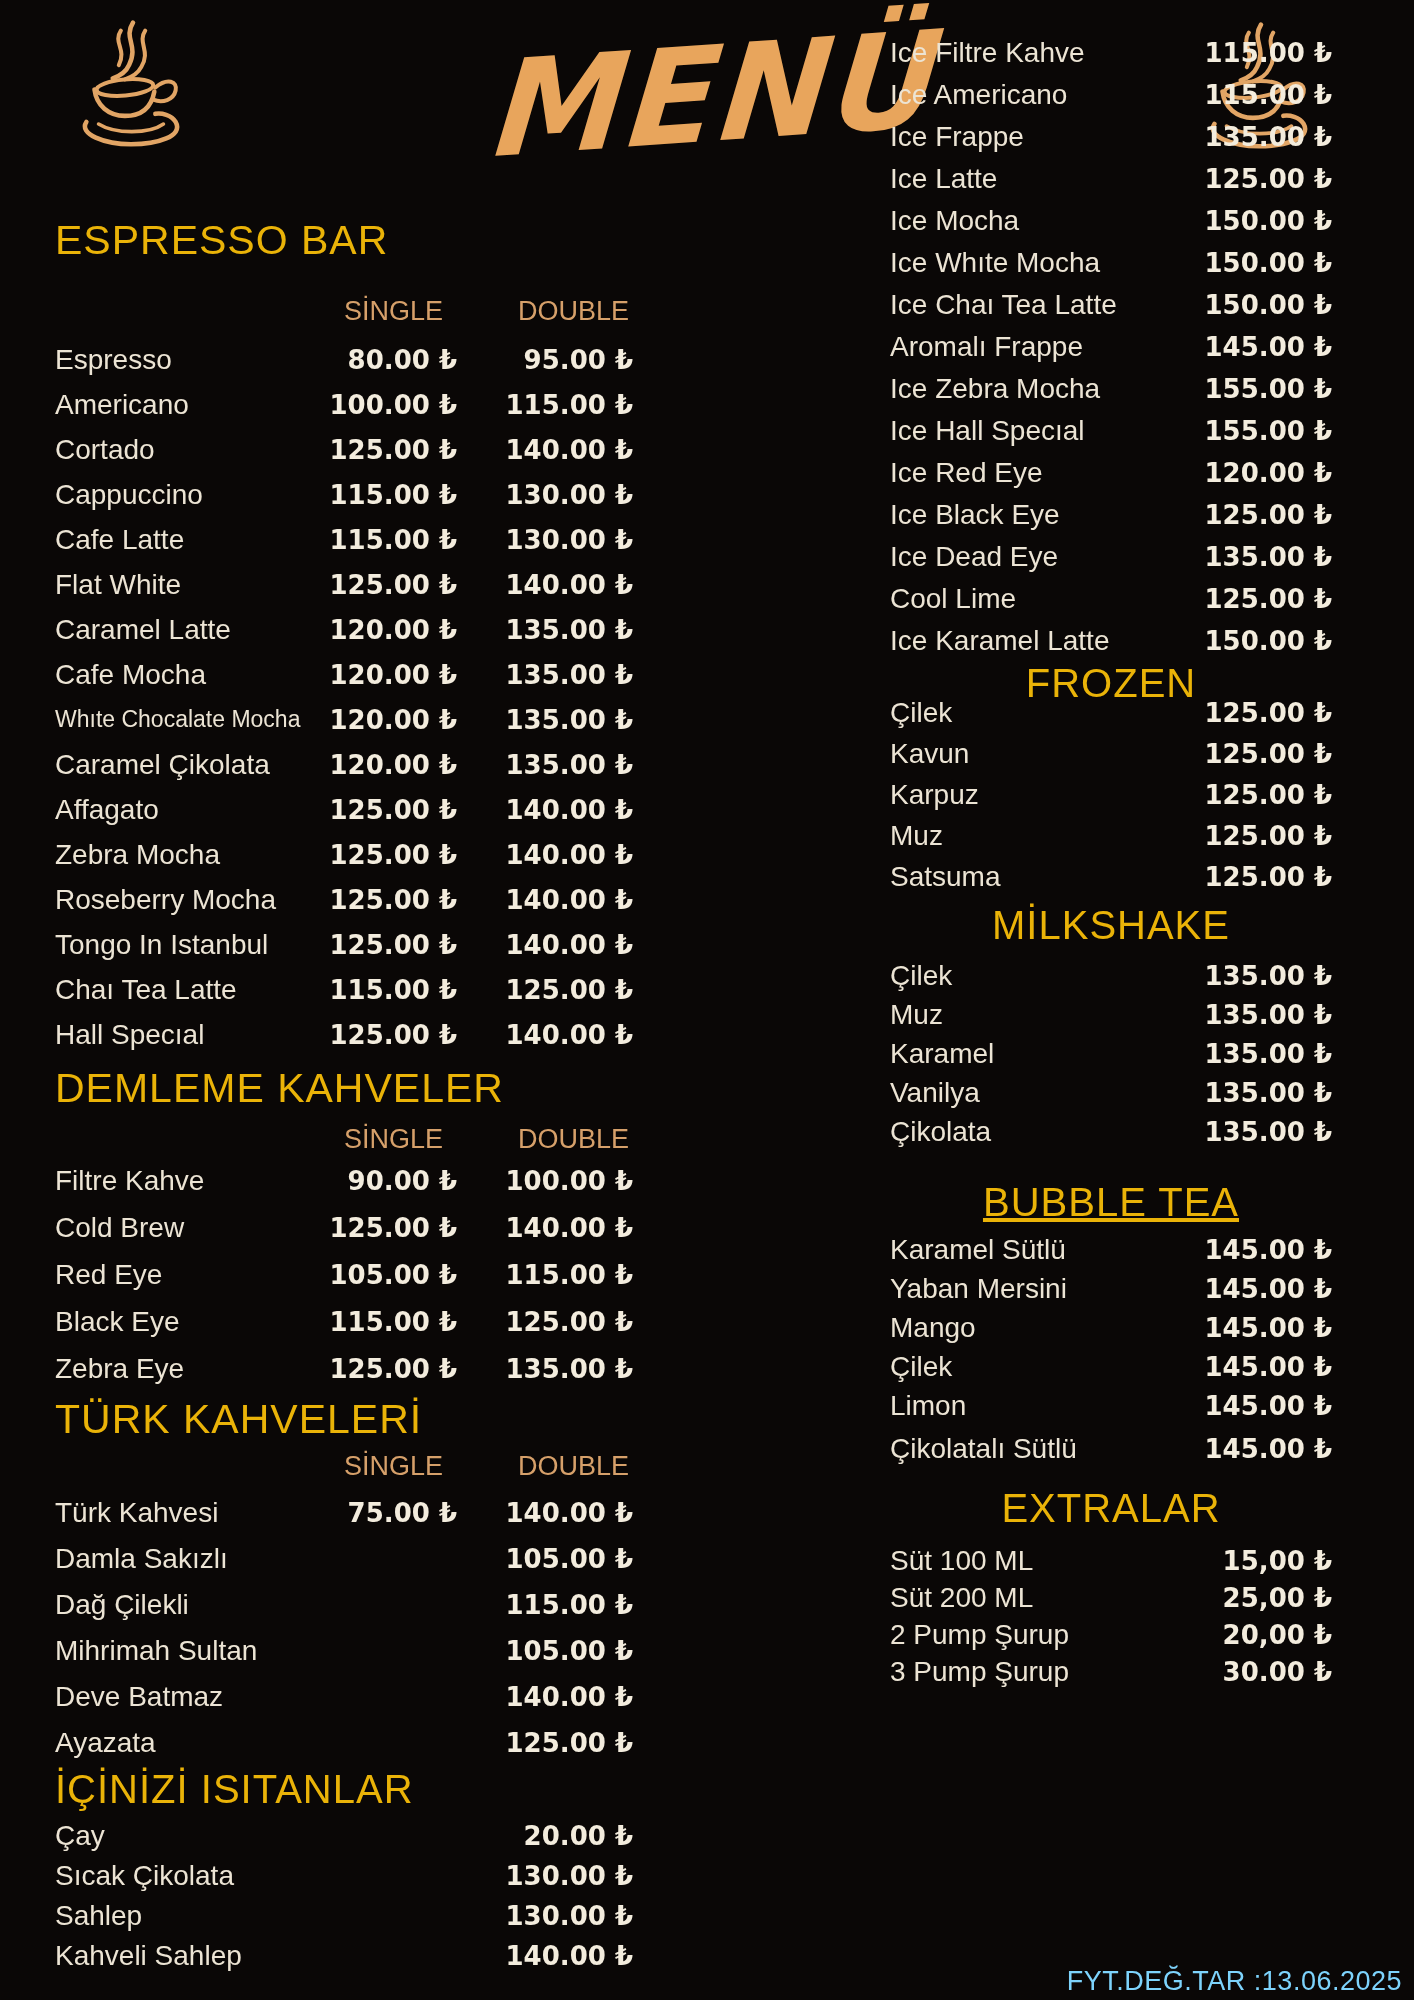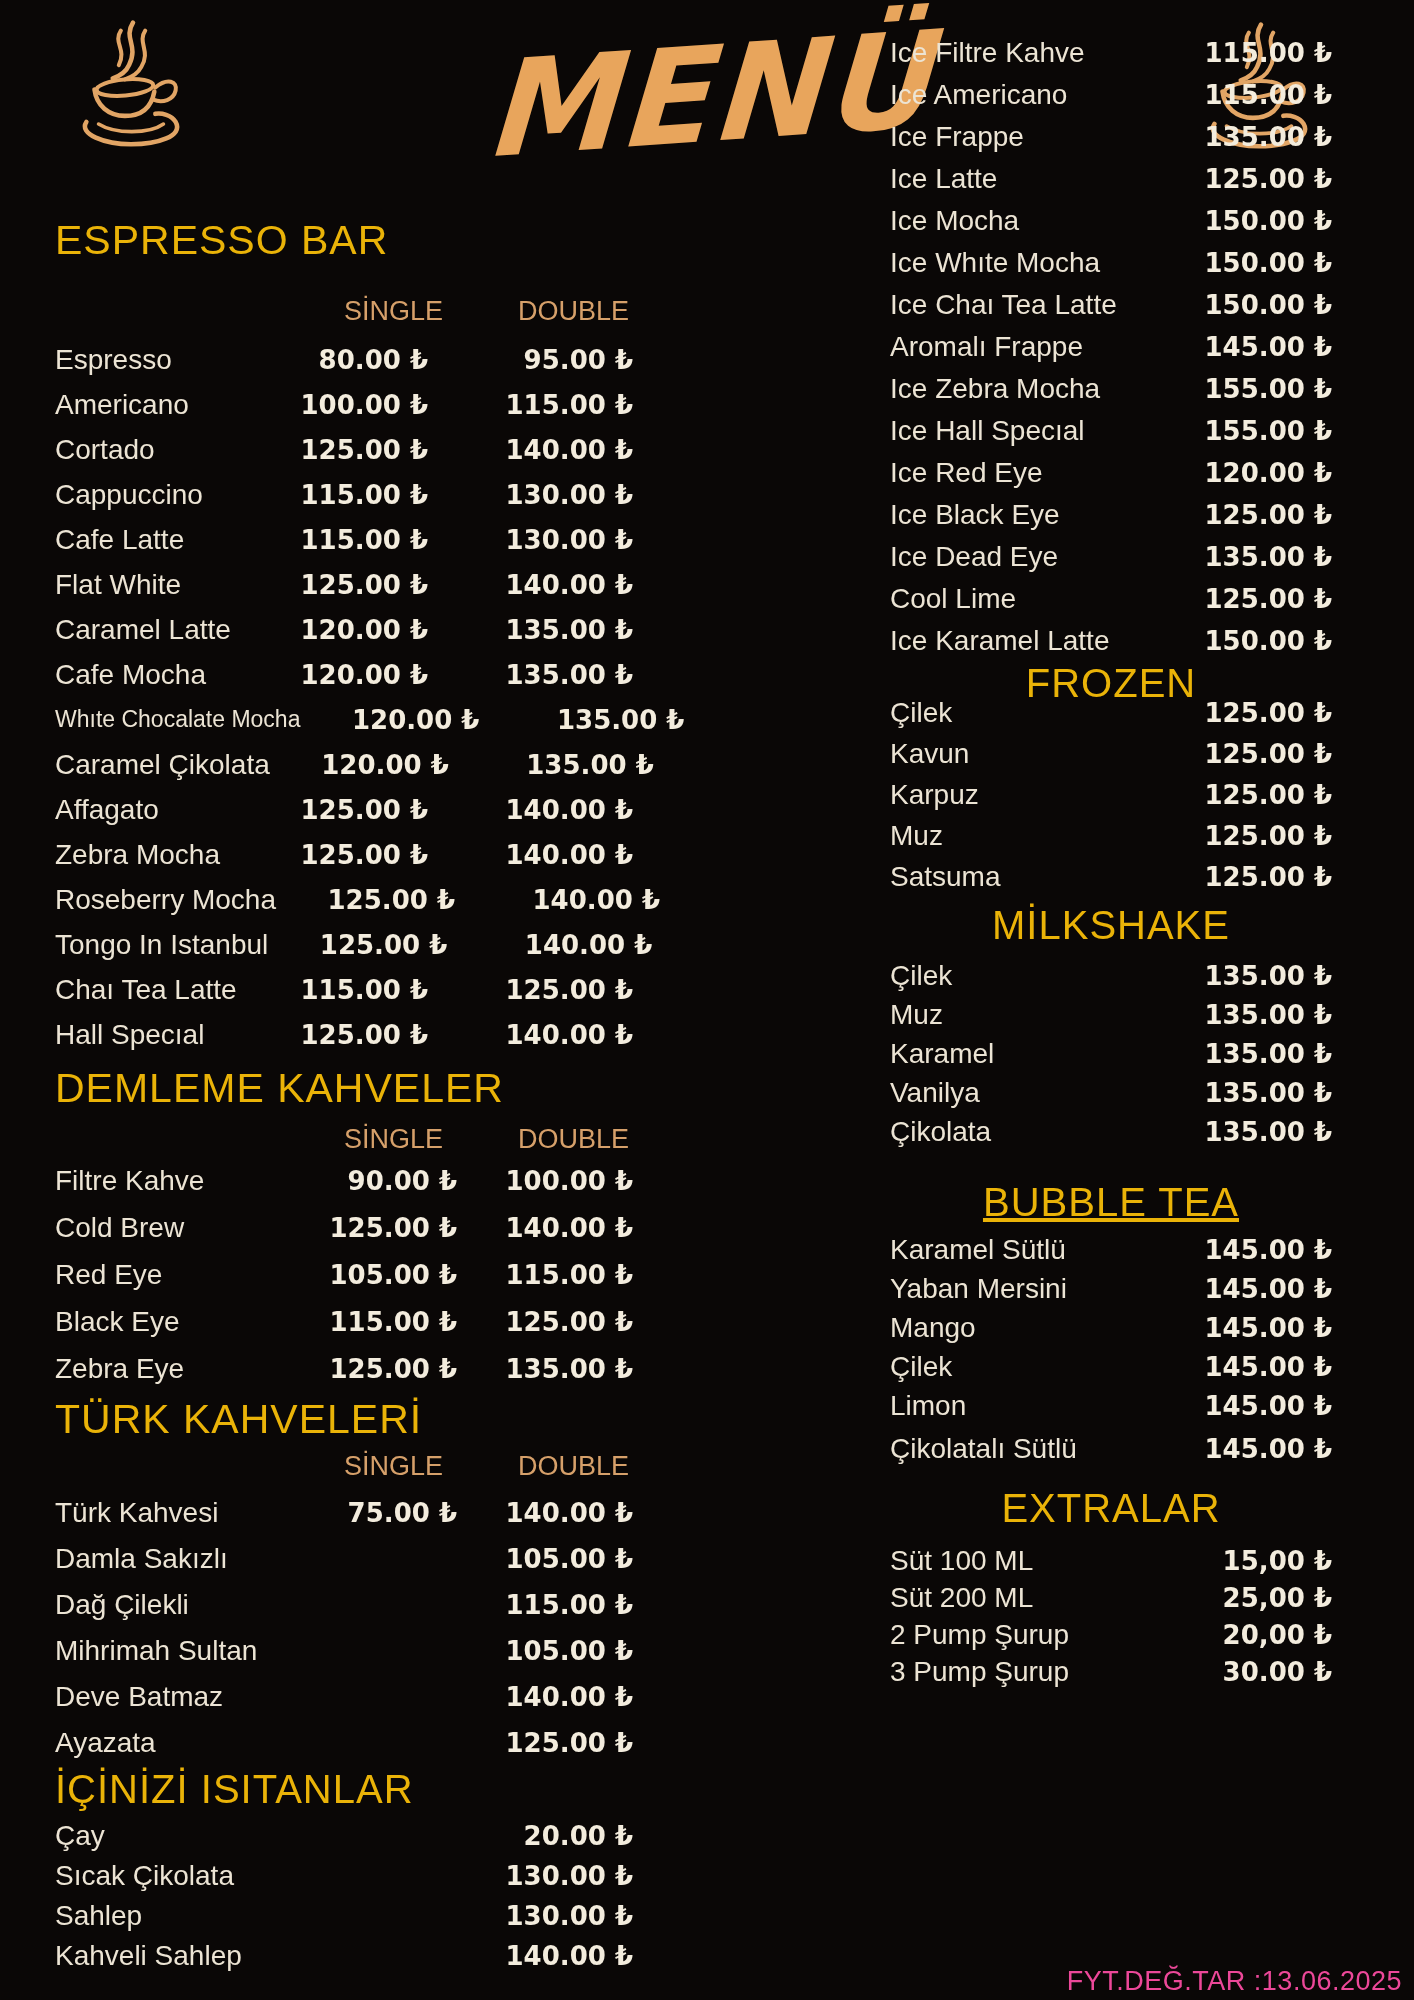--- a/index.html
+++ b/index.html
@@ -31,21 +31,21 @@
   .cols-turk{margin-top:12px;}
   .rows-turk{margin-top:10px;}
   .h-isit{margin-top:2px;font-size:40px;}
   .rows-isit{margin-top:6px;}
   
   .row{display:grid;grid-template-columns:1fr 150px 178px;align-items:center;}
   .row .name{font-size:28px;color:#ece4d4;white-space:nowrap;}
   .row .single,.row .double{text-align:right;font-family:"DejaVu Sans","Liberation Sans",sans-serif;
         font-weight:700;font-size:26px;color:#f3ecdd;white-space:nowrap;}
   .row .double{padding-right:2px;}
-  .rows-esp .row{height:45px;gap:29px;}
+  .rows-esp .row{height:45px;}
   .rows-esp .row:nth-child(9) .name{font-size:23px;}
   .rows-dem .row{height:47px;}
   .rows-turk .row{height:46px;}
   .rows-isit .row{height:40px;}
   
   .h-soguk{margin-top:219px;font-size:42px;transform:translateX(-20px);}
   .rows-soguk{margin-top:32px;}
   .h-frozen{font-size:40px;}
   .rows-frozen{margin-top:-12px;}
   .h-milk{margin-top:7px;font-size:40px;}
@@ -57,21 +57,21 @@
   .rrow{display:grid;grid-template-columns:1fr auto;align-items:center;}
   .rrow .name{font-size:28px;color:#ece4d4;white-space:nowrap;padding-left:5px;}
   .rrow .price{text-align:right;font-family:"DejaVu Sans","Liberation Sans",sans-serif;
         font-weight:700;font-size:26px;color:#f3ecdd;padding-right:5px;white-space:nowrap;}
   .rows-soguk .rrow{height:42px;}
   .rows-frozen .rrow{height:41px;}
   .rows-milk .rrow{height:39px;}
   .rows-bubble .rrow{height:39px;}
   .rows-bubble .rrow:last-child{margin-top:4px;}
   .rows-extra .rrow{height:37px;}
-  .footer{position:absolute;top:1966px;right:12px;font-size:27px;letter-spacing:.5px;color:#ec4899;white-space:nowrap;}
+  .footer{position:absolute;top:1966px;right:12px;font-size:27px;letter-spacing:.5px;color:#7dd3fc;white-space:nowrap;}
 </style>
 </head>
 <body>
 
 <div class="page">
 
   <svg class="cup cup-left" viewBox="0 0 140 145" fill="none" stroke="#e2a565" stroke-linecap="round">
     <path d="M60,16 C52,28 66,34 58,50" stroke-width="4"></path>
     <path d="M72,8 C62,24 78,30 68,50 C65,57 58,61 52,63" stroke-width="4.5"></path>
     <path d="M84,16 C76,28 90,36 80,52 C77,58 70,62 64,64" stroke-width="4"></path>

